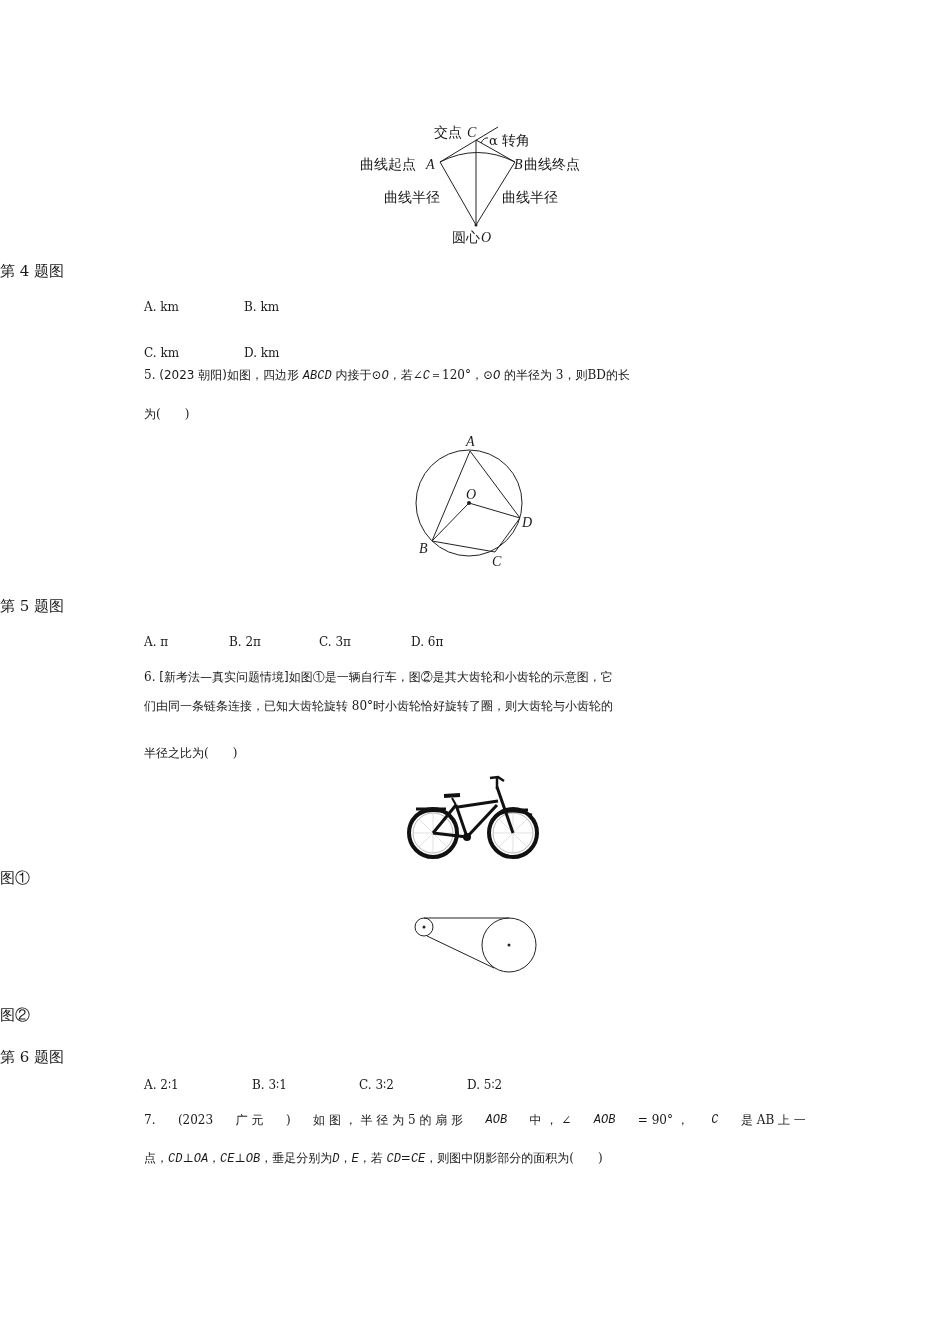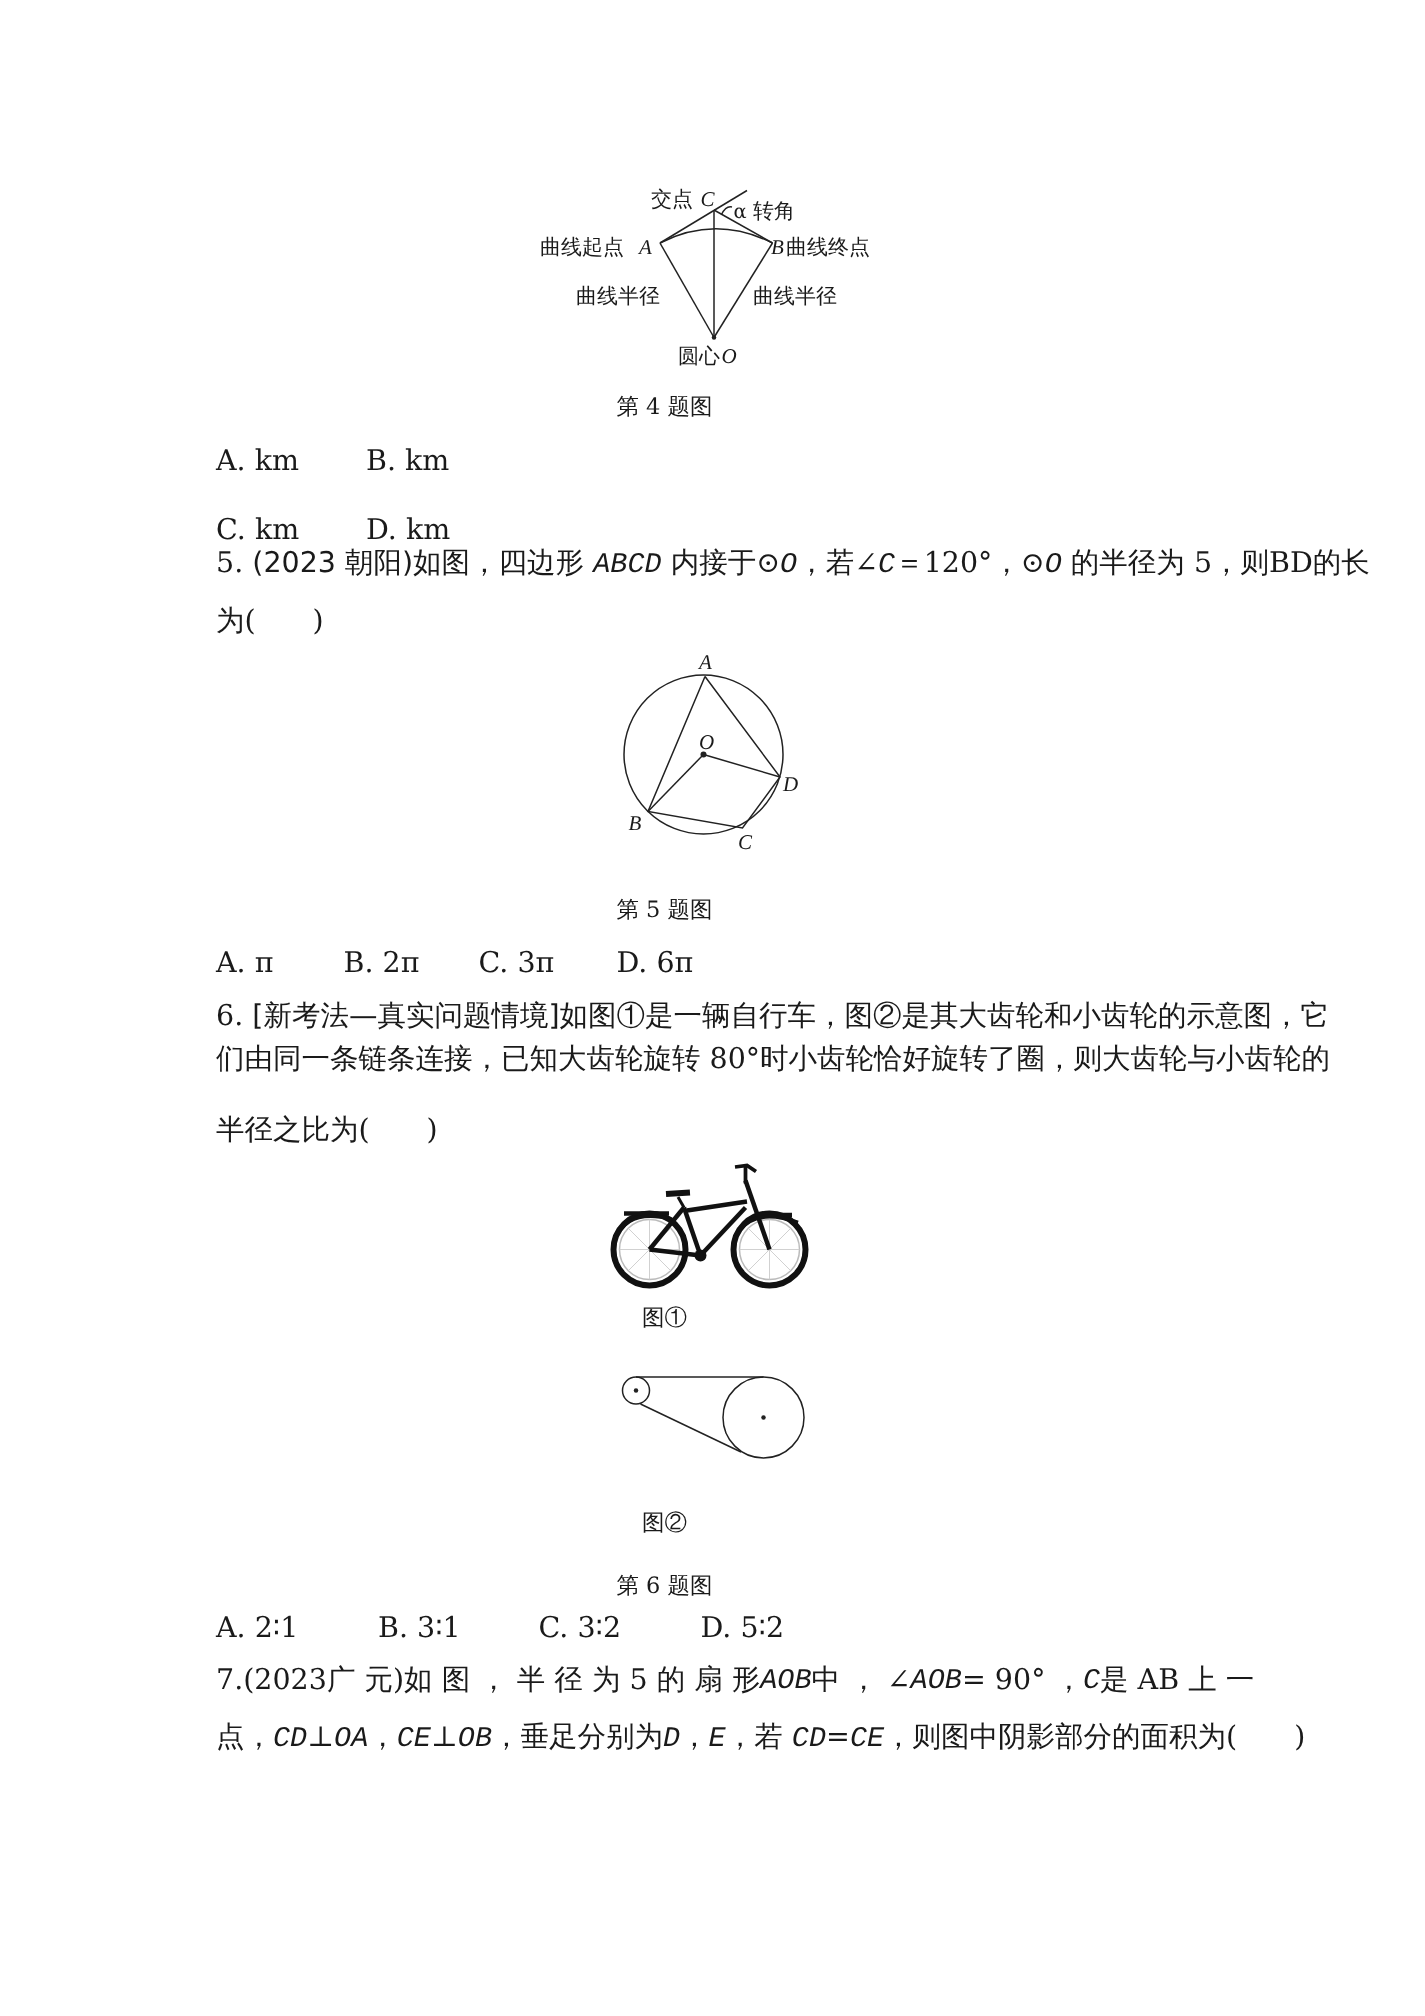--- a/index.html
+++ b/index.html
@@ -1,20 +1,20 @@
 <!DOCTYPE html>
 <html><head>
 <meta charset="utf-8">
 <style>
   html, body { margin: 0; padding: 0; background: #ffffff; }
   body { width: 950px; height: 1344px; position: relative; overflow: hidden;
          font-family: "DejaVu Serif", "Liberation Serif", serif; color: #1a1a1a; }
   .abs { position: absolute; }
-  .line { position: absolute; left: 144px; font-size: 19px; white-space: nowrap; line-height: 20px; }
-  .caption { position: absolute; left: 0; width: 886px; text-align: center; font-size: 15px; }
+  .line { position: absolute; left: 144px; font-size: 12px; white-space: nowrap; line-height: 20px; }
+  .caption { position: absolute; left: 0; width: 886px; text-align: left; font-size: 15px; }
   .opt { display: inline-block; }
   i.m { font-family: Liberation Mono, monospace; font-style: italic; }
   b.src { font-family: "DejaVu Sans", sans-serif; font-weight: normal; }
   svg text { font-family: "DejaVu Serif", "Liberation Serif", serif; fill: #1a1a1a; }
   svg .it { font-style: italic; font-family: "Liberation Serif", serif; }
 </style>
 </head>
 <body>
 
 <svg class="abs" style="left:350px;top:115px" width="260" height="135" viewBox="0 0 260 135">
@@ -49,21 +49,21 @@
 </div>
 <div class="line" style="top:343px">
   <span class="opt" style="width:100px">C.  km</span><span class="opt">D.  km</span>
 </div>
 
 <div class="line" style="top:365px">
   <span>5.</span>
   <b class="src" style="font-weight:normal"><span>(2023 朝阳)</span></b><span>如图，四边形</span>
   <i class="m">ABCD</i>
   <span>内接于⊙</span><i class="m">O</i><span>，若∠</span><i class="m">C</i><span>＝120°，⊙</span><i class="m">O</i>
-  <span>的半径为 5，则BD的长</span>
+  <span>的半径为 3，则BD的长</span>
 </div>
 <div class="line" style="top:404px">为(　　)</div>
 
 <svg class="abs" style="left:400px;top:430px" width="160" height="150" viewBox="0 0 160 150">
   <g stroke="#222" stroke-width="1" fill="none">
     <circle cx="69" cy="73" r="53"></circle>
     <polyline points="70,21 32,111 95,122 120,88 70,21"></polyline>
     <line x1="69" y1="73" x2="32" y2="111"></line>
     <line x1="69" y1="73" x2="120" y2="88"></line>
   </g>

